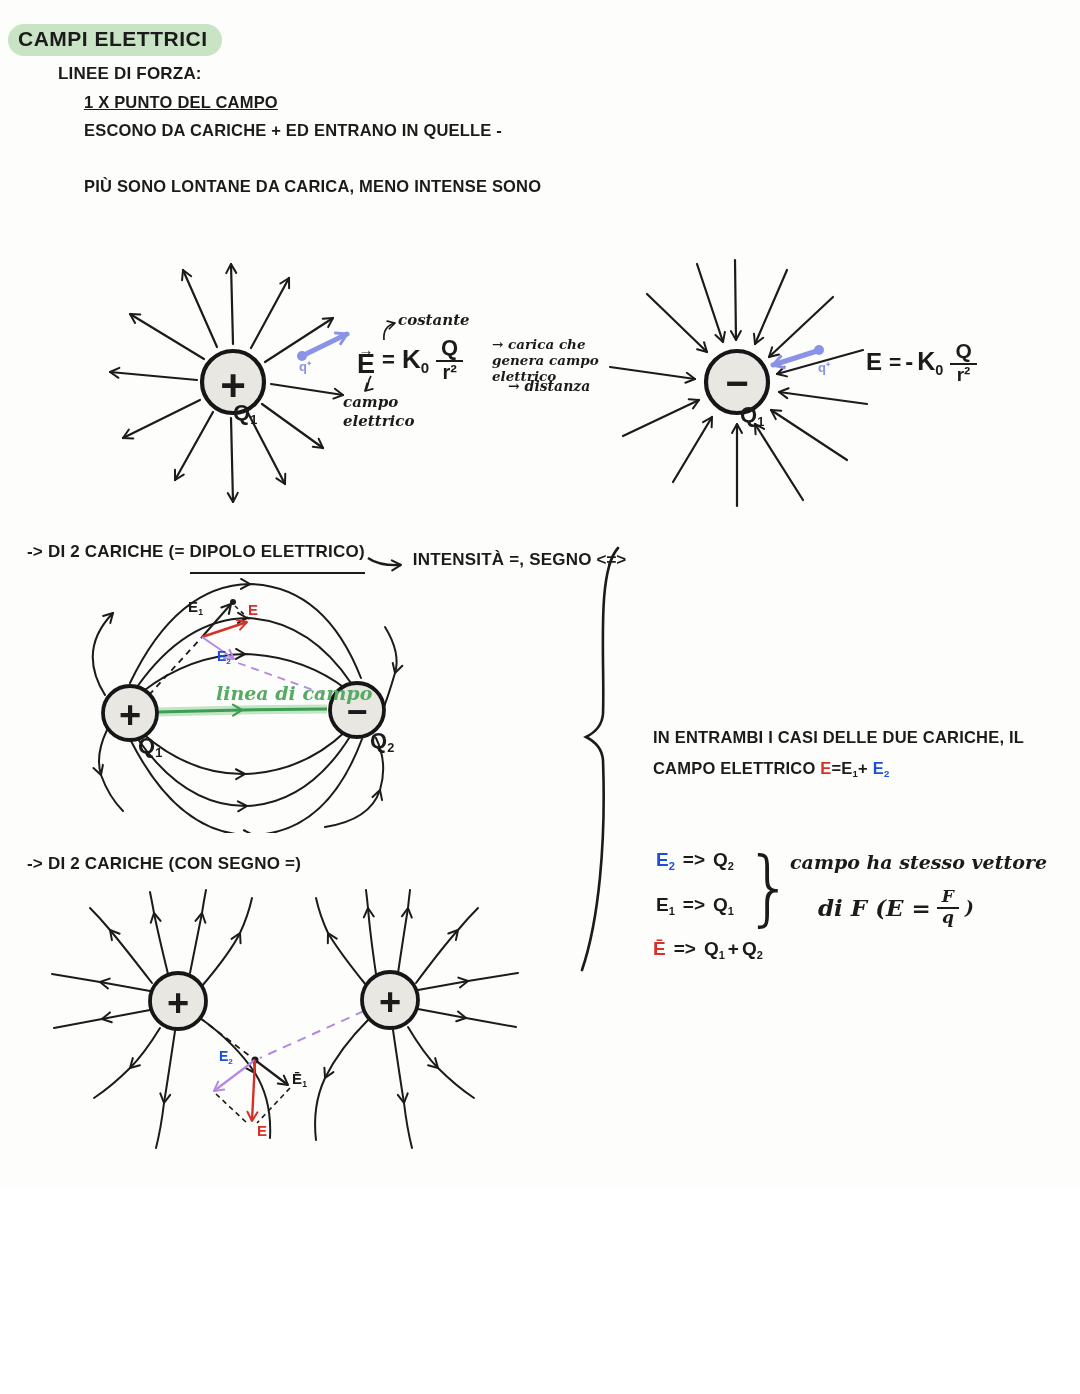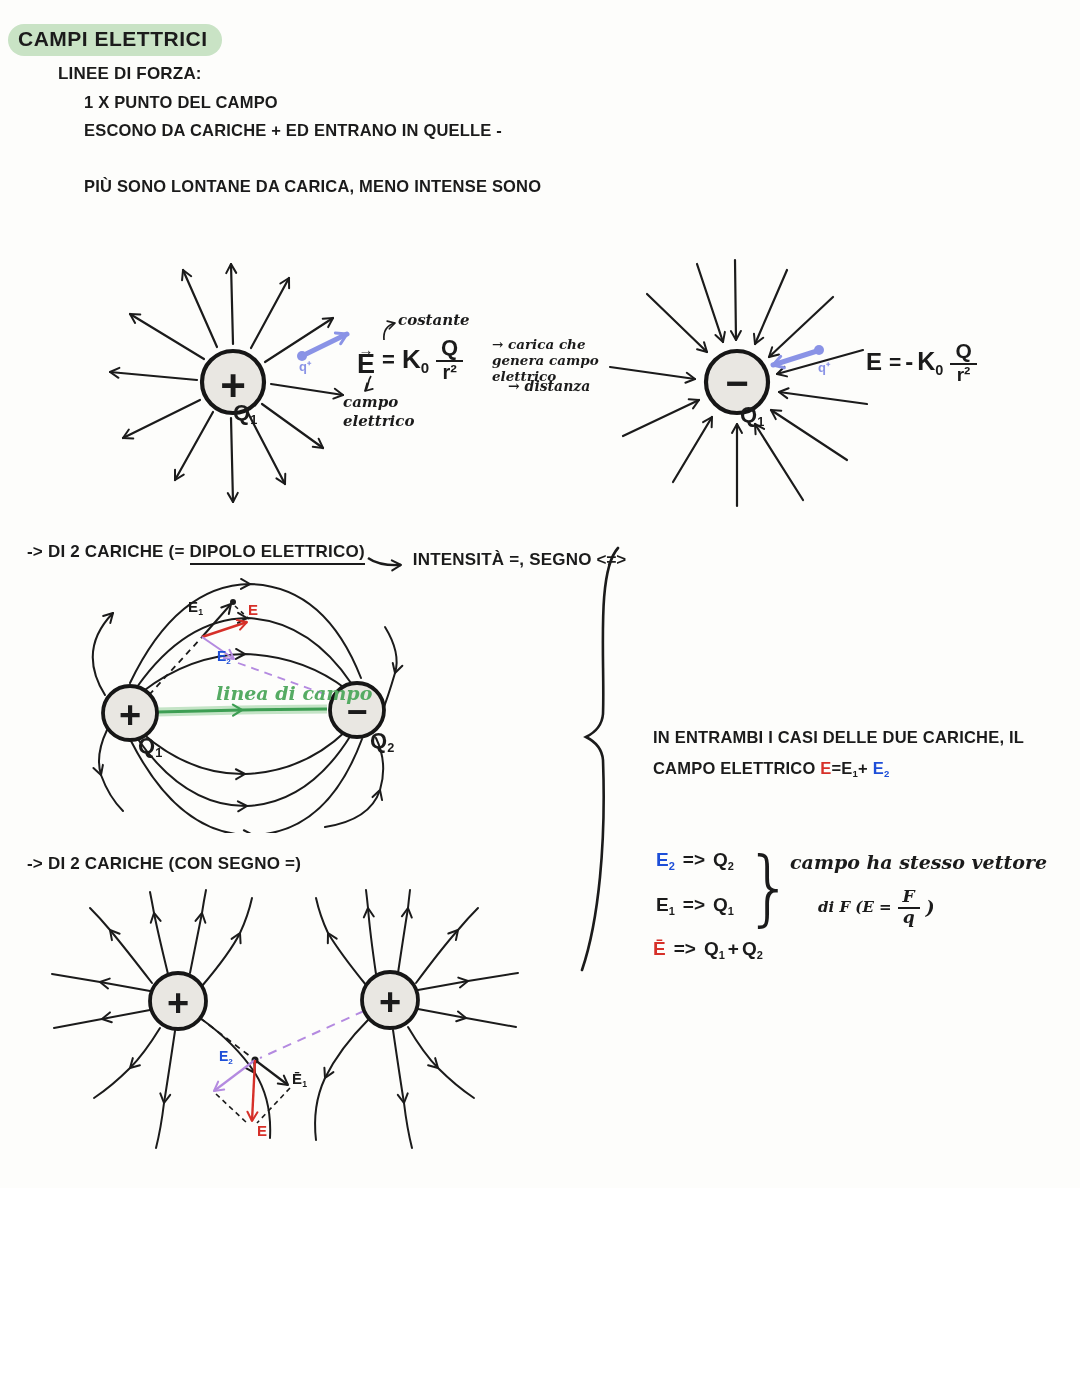--- a/index.html
+++ b/index.html
@@ -12,21 +12,21 @@
   .h17{font-size:17px;}
   .cursive{font-family:"DejaVu Serif",serif;font-style:italic;font-weight:600;color:#1b1b1b;}
   .title-pill{background:#c9e3c5;border-radius:16px;padding:3px 14px 5px 10px;font-size:21px;font-weight:800;letter-spacing:.5px;}
   .sub{font-size:.58em;vertical-align:-.32em;font-weight:800;}
   .qlabel{font-weight:800;font-size:22px;letter-spacing:0;}
   .frac{display:inline-flex;flex-direction:column;align-items:center;vertical-align:middle;line-height:1.05;}
   .frac .num{padding:0 5px 1px;border-bottom:2.2px solid #1b1b1b;}
   .evec{display:inline-flex;flex-direction:column;align-items:center;line-height:.8;}
   .evec .vecarrow{font-size:15px;font-weight:700;margin-bottom:-2px;}
   .formula{display:flex;align-items:center;gap:7px;font-weight:800;}
-  .underline-hand{border-bottom:2.6px solid #1b1b1b;padding-bottom:1px;}
+  .underline-hand{border-bottom:2.6px solid #1b1b1b;padding-bottom:10px;}
   .violet{color:#1d4ed8;}
   .red{color:#d63029;}
   .peri{color:#8a93e6;}
   .green{color:#55ab63;}
   .eqrow{display:flex;align-items:center;gap:8px;font-size:19px;font-weight:800;}
   svg{display:block;}
 </style>
 </head>
 <body>
 
@@ -50,21 +50,21 @@
         <path d="M2,2 L11,7 L2,12" fill="none" stroke="#b48ae0" stroke-width="2" stroke-linecap="round" stroke-linejoin="round"></path>
       </marker>
       <marker id="ah-g" markerUnits="userSpaceOnUse" markerWidth="15" markerHeight="15" refX="11" refY="7.5" orient="auto-start-reverse">
         <path d="M2,2 L11,7.5 L2,13" fill="none" stroke="#3d9e53" stroke-width="2.2" stroke-linecap="round" stroke-linejoin="round"></path>
       </marker>
     </defs>
   </svg>
 
   <div class="abs title-pill" style="left:8px;top:24px;">CAMPI ELETTRICI</div>
   <div class="abs hand h17" style="left:58px;top:64px;">LINEE DI FORZA:</div>
-  <div class="abs hand h16" style="left:84px;top:93px;">1 X PUNTO DEL CAMPO</div>
+  <div class="abs hand h16" style="left:84px;top:93px;text-decoration:underline;">1 X PUNTO DEL CAMPO</div>
   <div class="abs hand h16" style="left:84px;top:121px;">ESCONO DA CARICHE + ED ENTRANO IN QUELLE -</div>
   <div class="abs hand h16" style="left:84px;top:177px;">PIÙ SONO LONTANE DA CARICA, MENO INTENSE SONO</div>
 
   <svg class="abs" style="left:85px;top:252px;" width="290" height="265" viewBox="0 0 290 265">
     <g stroke="#1b1b1b" stroke-width="2.2" fill="none" stroke-linecap="round">
       <line x1="148" y1="92" x2="146" y2="12" marker-end="url(#ah-k)"></line>
       <line x1="166" y1="96" x2="204" y2="26" marker-end="url(#ah-k)"></line>
       <line x1="180" y1="110" x2="248" y2="66" marker-end="url(#ah-k)"></line>
       <line x1="186" y1="132" x2="258" y2="143" marker-end="url(#ah-k)"></line>
       <line x1="177" y1="152" x2="238" y2="196" marker-end="url(#ah-k)"></line>
@@ -202,21 +202,21 @@
     <span><span>Q</span><span class="sub">2</span></span>
   </div>
   <div class="abs eqrow" style="left:656px;top:894px;">
     <span><span>E</span><span class="sub">1</span></span>
     <span>=&gt;</span>
     <span><span>Q</span><span class="sub">1</span></span>
   </div>
   <div class="abs" style="left:745px;top:838px;font-size:76px;font-weight:300;transform:scaleY(1.08);transform-origin:top;font-family:'DejaVu Sans',sans-serif;">}</div>
   <div class="abs cursive" style="left:790px;top:851px;font-size:19px;">campo ha stesso vettore</div>
   <div class="abs" style="left:818px;top:888px;display:flex;align-items:center;gap:6px;">
-    <span class="cursive" style="font-size:15px;">di F (E =</span>
+    <span class="cursive" style="font-size:23px;">di F (E =</span>
     <span class="frac">
       <span class="num cursive" style="font-size:17px;">F</span>
       <span class="cursive" style="font-size:17px;">q</span>
     </span>
     <span class="cursive" style="font-size:19px;">)</span>
   </div>
   <div class="abs eqrow" style="left:653px;top:938px;">
     <span class="red">Ē</span>
     <span>=&gt;</span>
     <span><span>Q</span><span class="sub">1</span><span style="padding:0 3px;">+</span><span>Q</span><span class="sub">2</span></span>

